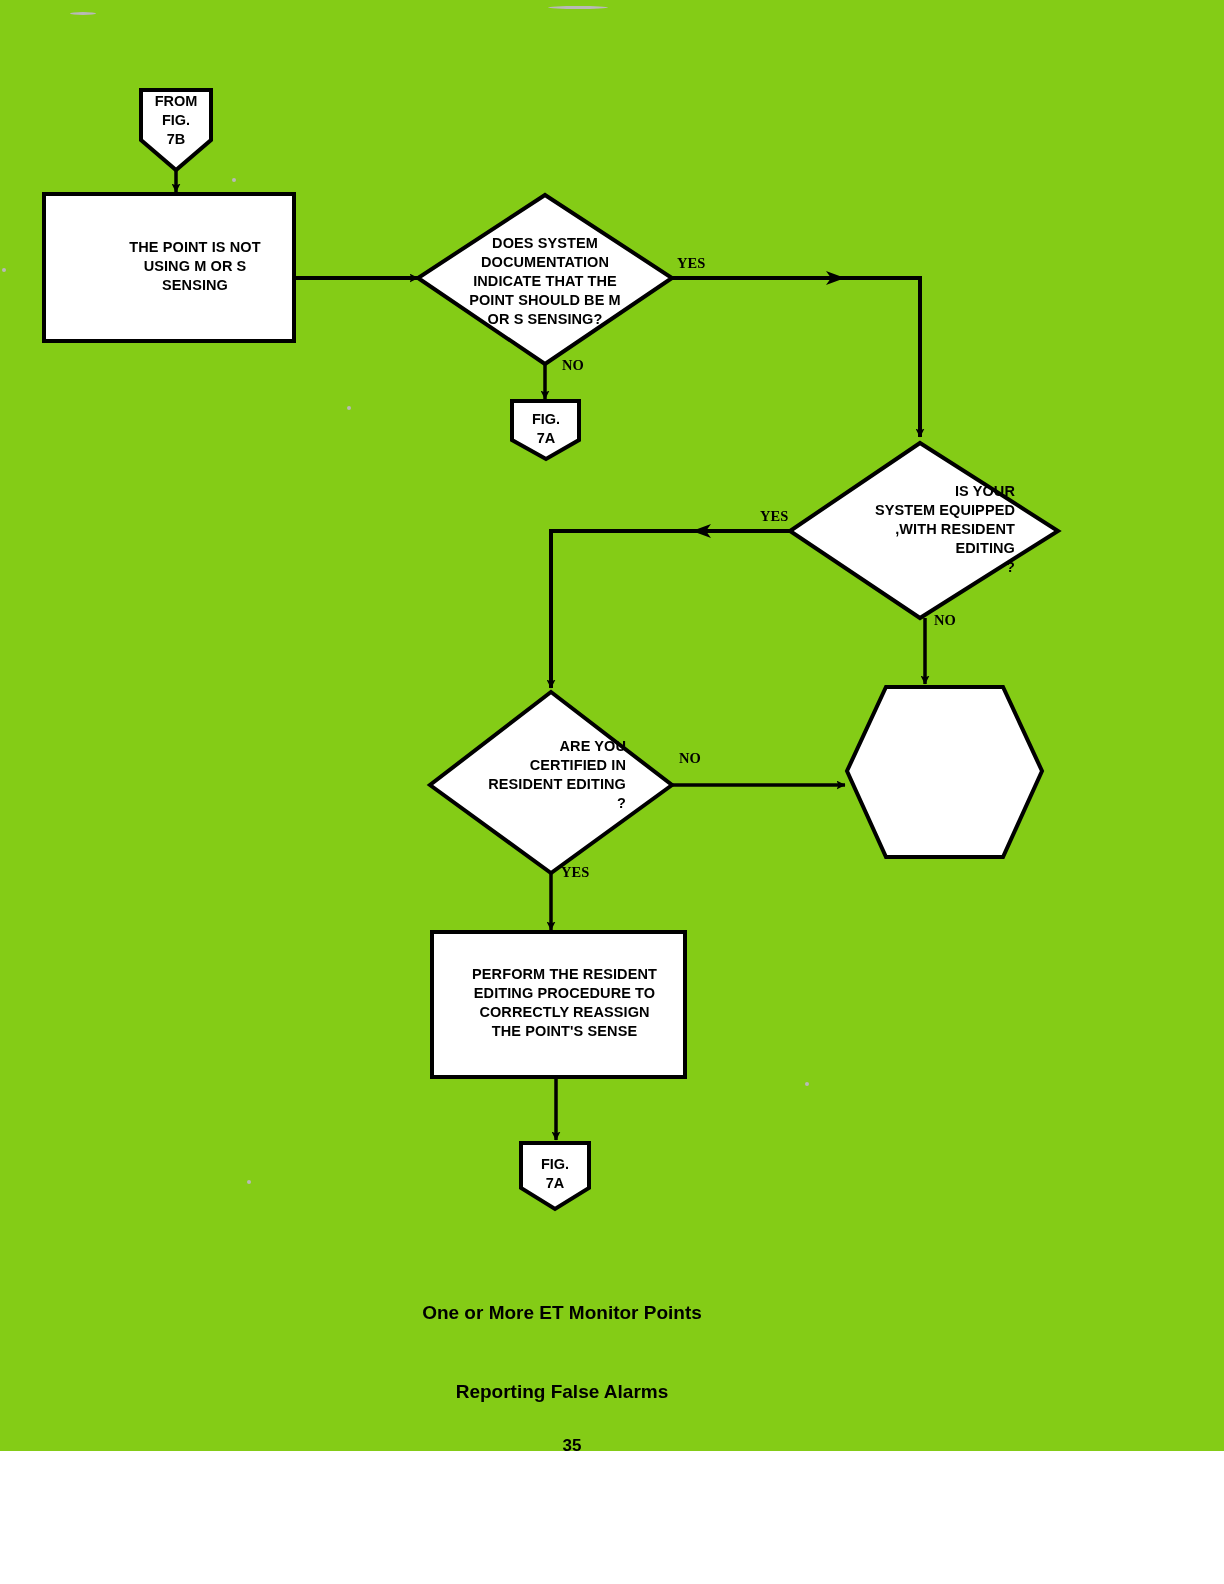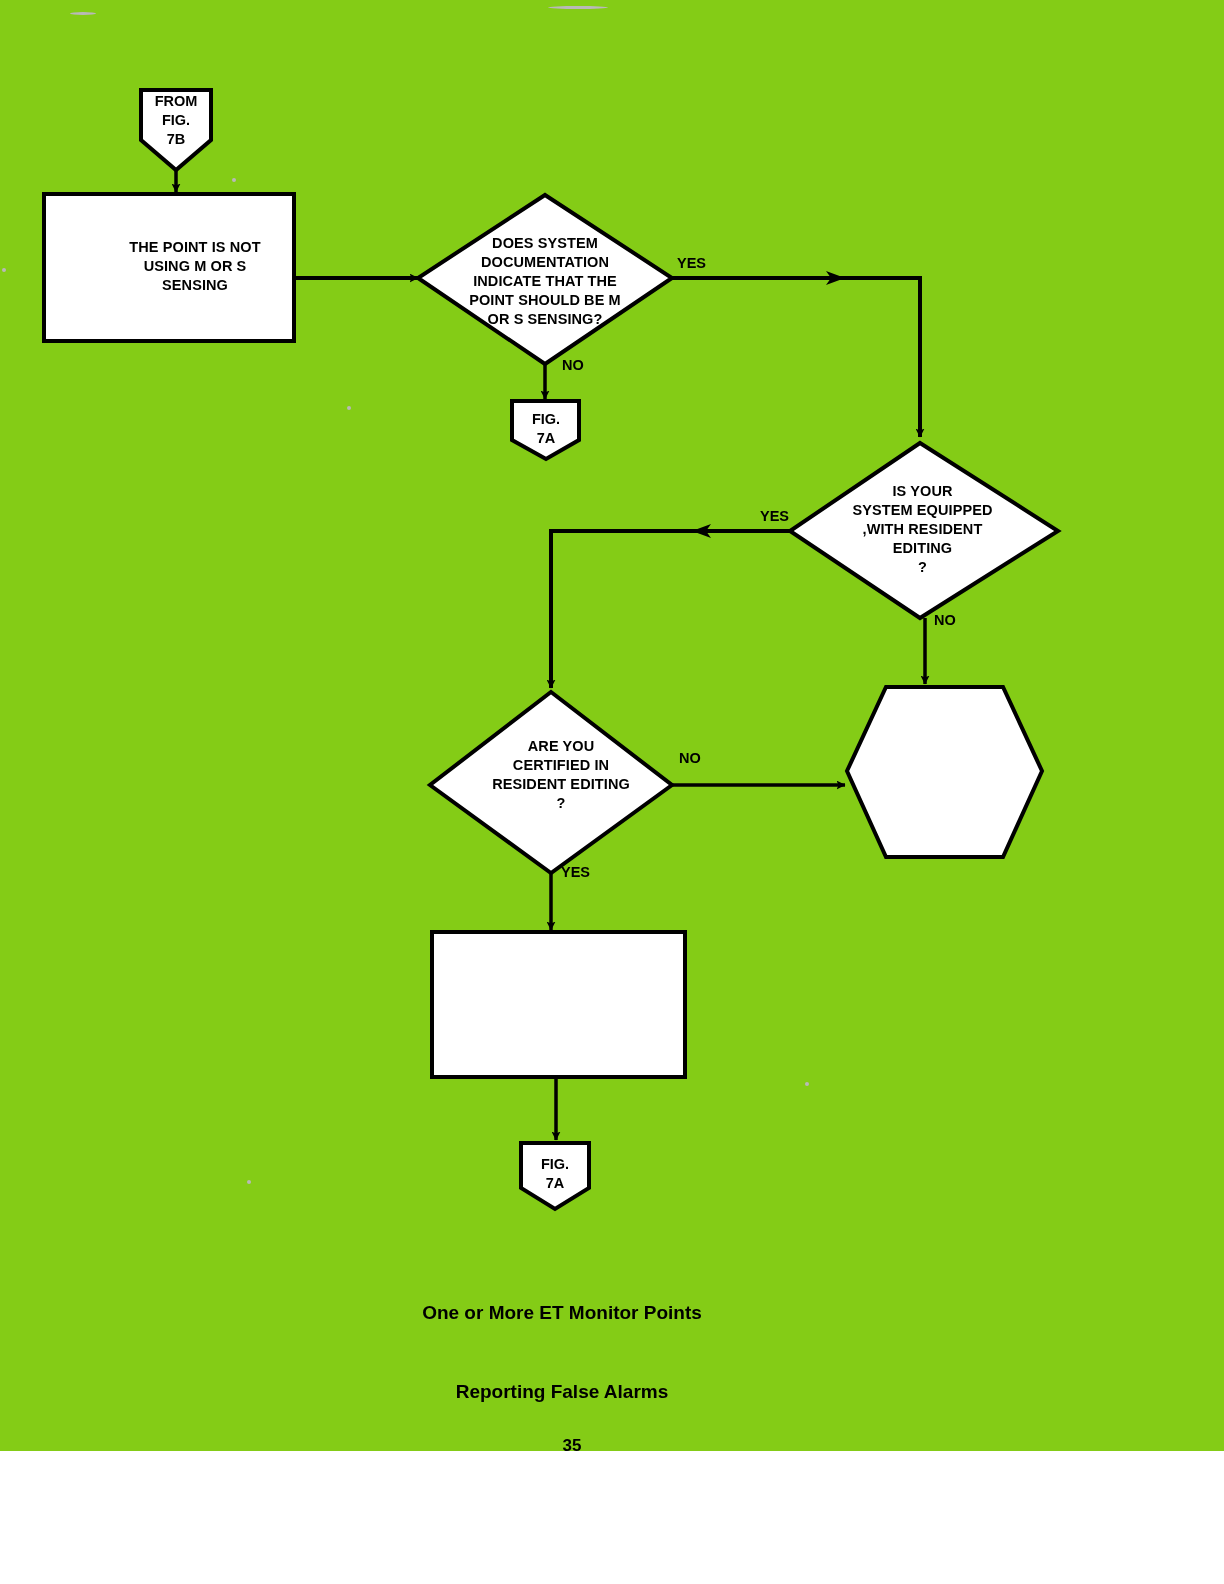--- a/index.html
+++ b/index.html
@@ -47,20 +47,21 @@
     white-space: pre-line;
     color: #000;
   }
 
   .edge-label {
     position: absolute;
     font-weight: bold;
     font-size: 14.5px;
     color: #000;
     white-space: nowrap;
+    font-family: Liberation Serif, serif;
   }
 
   .caption {
     position: absolute;
     text-align: center;
     font-weight: bold;
     font-size: 19px;
     line-height: 25px;
     color: #000;
     white-space: pre-line;
@@ -138,32 +139,36 @@
 
   <div class="node-text center" style="left:450px; top:234px; width:190px;">DOES SYSTEM
 DOCUMENTATION
 INDICATE THAT THE
 POINT SHOULD BE M
 OR S SENSING?</div>
 
   <div class="conn-text" style="left:511px; top:410px; width:70px;">FIG.
 7A</div>
 
-  <div class="node-text center" style="left:830px; top:482px; width:185px;">IS YOUR
+  <div class="node-text center" style="left:830px; top:482px; width:185px;text-align:right;">IS YOUR
 SYSTEM EQUIPPED
 ,WITH RESIDENT
 EDITING
 ?</div>
 
 
-  <div class="node-text center" style="left:471px; top:737px; width:180px;">ARE YOU
+  <div class="node-text center" style="left:446px; top:737px; width:180px;text-align:right;">ARE YOU
 CERTIFIED IN
 RESIDENT EDITING
 ?</div>
 
+  <div class="node-text left" style="left:452px; top:965px; width:225px;">PERFORM THE RESIDENT
+EDITING PROCEDURE TO
+CORRECTLY REASSIGN
+THE POINT'S SENSE</div>
 
   <div class="conn-text" style="left:520px; top:1155px; width:70px;">FIG.
 7A</div>
 
   <div class="edge-label" style="left:677px; top:255px;">YES</div>
 
   <div class="edge-label" style="left:562px; top:357px;">NO</div>
 
   <div class="edge-label" style="left:760px; top:508px;">YES</div>
 

